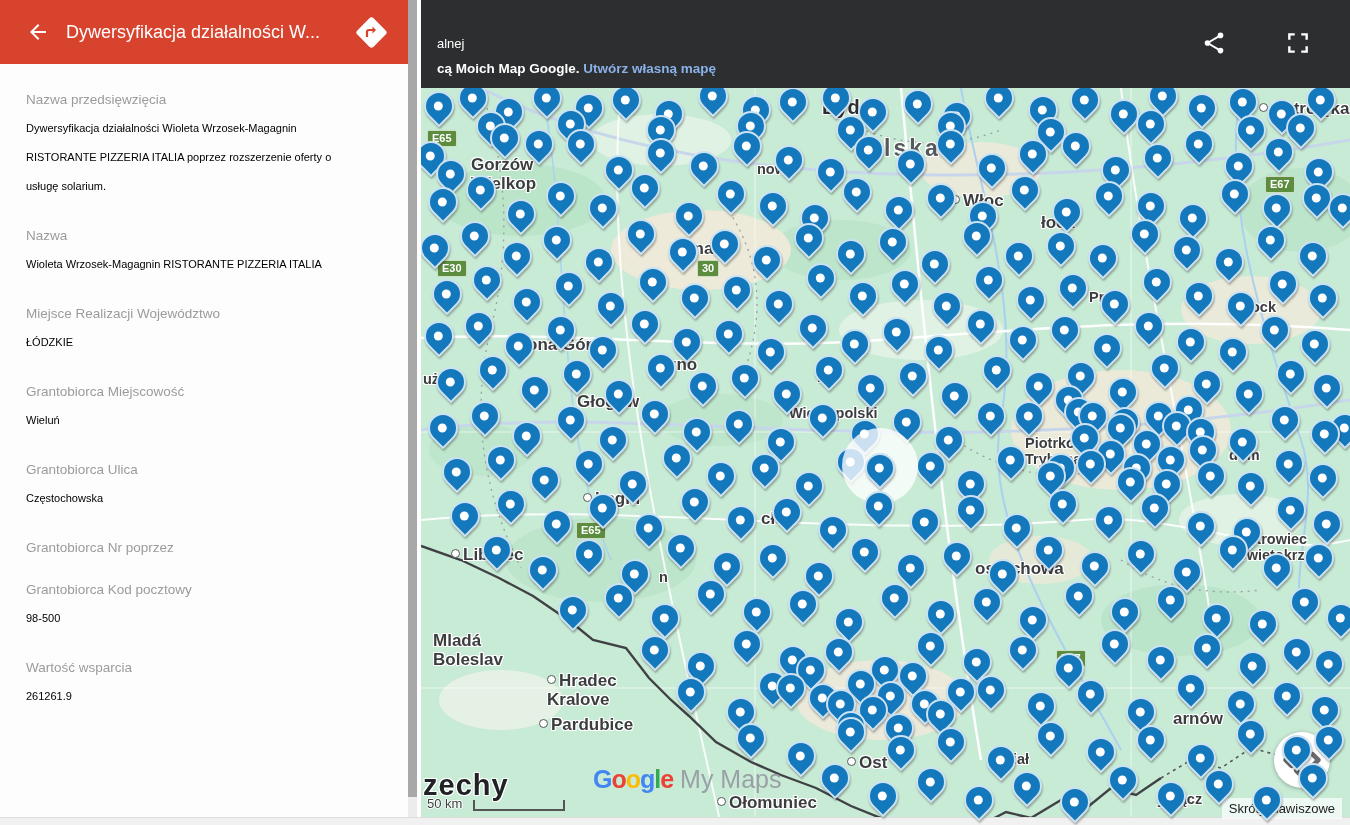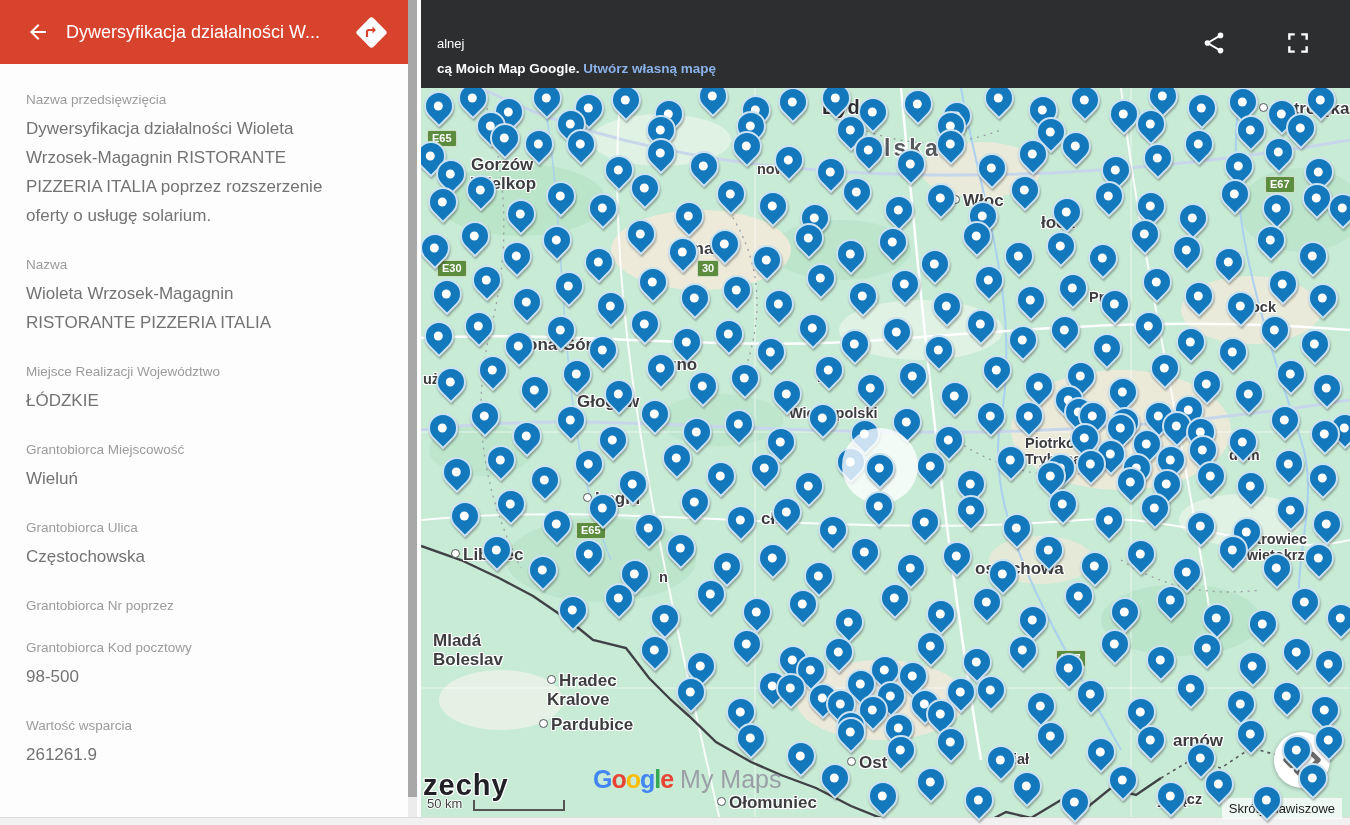--- a/index.html
+++ b/index.html
@@ -9,21 +9,21 @@
   .sidebar{position:absolute;left:0;top:0;width:408px;height:825px;background:#fdfdfd;z-index:200;}
   .sidebar-header{position:absolute;left:0;top:0;width:100%;height:64px;background:#d8432e;display:flex;align-items:center;z-index:10;}
   .back-btn{width:24px;height:24px;margin-left:26px;cursor:pointer;flex:0 0 auto;}
   .hdr-title{color:#fff;font-size:18px;font-weight:500;margin-left:16px;white-space:nowrap;overflow:hidden;flex:1;}
   .dir-btn{position:relative;width:30px;height:30px;margin:0 22px 0 8px;flex:0 0 auto;cursor:pointer;}
   .dir-diamond{position:absolute;left:4px;top:4px;width:23px;height:23px;background:#fff;border-radius:3px;transform:rotate(45deg);}
   .dir-arrow{position:absolute;left:3px;top:3px;}
   .sidebar-body{position:absolute;left:0;top:64px;width:100%;bottom:7px;padding:28px 0 0 26px;box-sizing:border-box;overflow:hidden;}
   .field{margin-bottom:27px;max-width:330px;}
   .field .flabel{font-size:13.5px;color:#9b9b9b;margin-bottom:7px;}
-  .field .fvalue{font-size:17px;color:#737373;line-height:29px;max-width:312px;}
+  .field .fvalue{font-size:11px;color:#000000;line-height:29px;max-width:312px;}
   .sb-scroll{position:absolute;left:408px;top:0;width:9px;height:818px;background:#ececec;z-index:210;}
   .sb-thumb{position:absolute;left:0;top:0;width:9px;height:797px;background:#a8a8a8;}
 
   
   .map-panel{position:absolute;left:421px;top:0;width:929px;height:825px;background:#c8ebd6;overflow:hidden;}
   .map-svg{position:absolute;left:0;top:0;z-index:1;}
 
   
   .map-topbar{position:absolute;left:0;top:0;width:100%;height:88px;background:#2d2e30;z-index:700;}
   .attr1{position:absolute;left:16px;top:36px;color:#fff;font-size:13px;}
@@ -194,21 +194,21 @@
         <div class="lbl city-sm" style="left: 816px; top: 532px;">Ostrowiec
 Świętokrzys</div>
         <div class="lbl city" style="left: 554px; top: 560px;">ostochowa</div>
         <div class="lbl city" style="left: 30px; top: 546px;"><span class="dot"></span>Liberec</div>
         <div class="lbl city-sm" style="left: 238px; top: 570px;">n</div>
         <div class="lbl city" style="left: 12px; top: 632px;">Mladá
 Boleslav</div>
         <div class="lbl city" style="left: 126px; top: 672px;"><span class="dot"></span>Hradec
 Kralove</div>
         <div class="lbl city" style="left: 118px; top: 716px;"><span class="dot"></span>Pardubice</div>
-        <div class="lbl city" style="left: 752px; top: 732px;">arnów</div>
+        <div class="lbl city" style="left: 752px; top: 710px;">arnów</div>
         <div class="lbl city" style="left: 426px; top: 754px;"><span class="dot"></span>Ost</div>
         <div class="lbl city-sm" style="left: 592px; top: 752px;">iał</div>
         <div class="lbl country" style="left: 2px; top: 770px; text-align: center;">zechy</div>
         <div class="lbl city-sm" style="left: 736px; top: 792px;">y Sącz</div>
         <div class="lbl city" style="left: 296px; top: 794px;"><span class="dot"></span>Ołomuniec</div>
         <div class="badge" style="left: 6px; top: 130px;">E65</div>
         <div class="badge" style="left: 16px; top: 260px;">E30</div>
         <div class="badge" style="left: 276px; top: 260px;">30</div>
         <div class="badge" style="left: 844px; top: 176px;">E67</div>
         <div class="badge" style="left: 155px; top: 522px;">E65</div>

